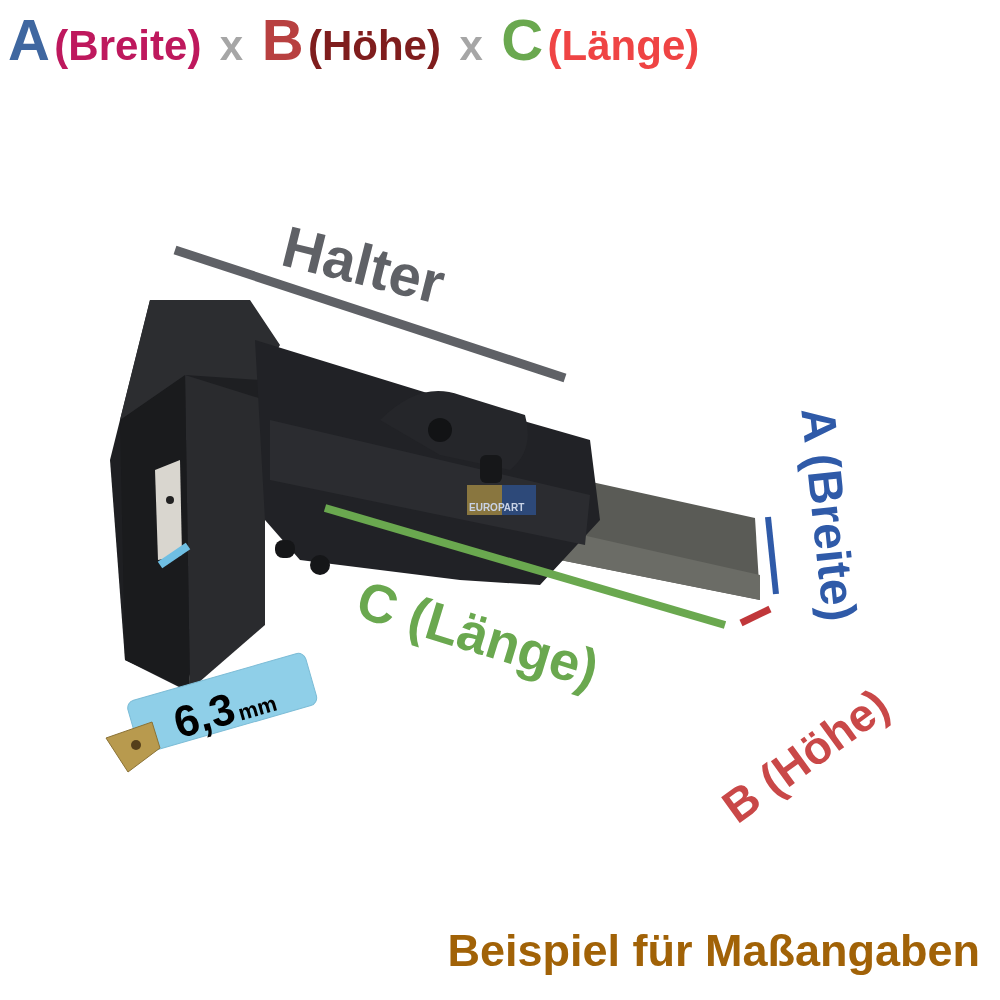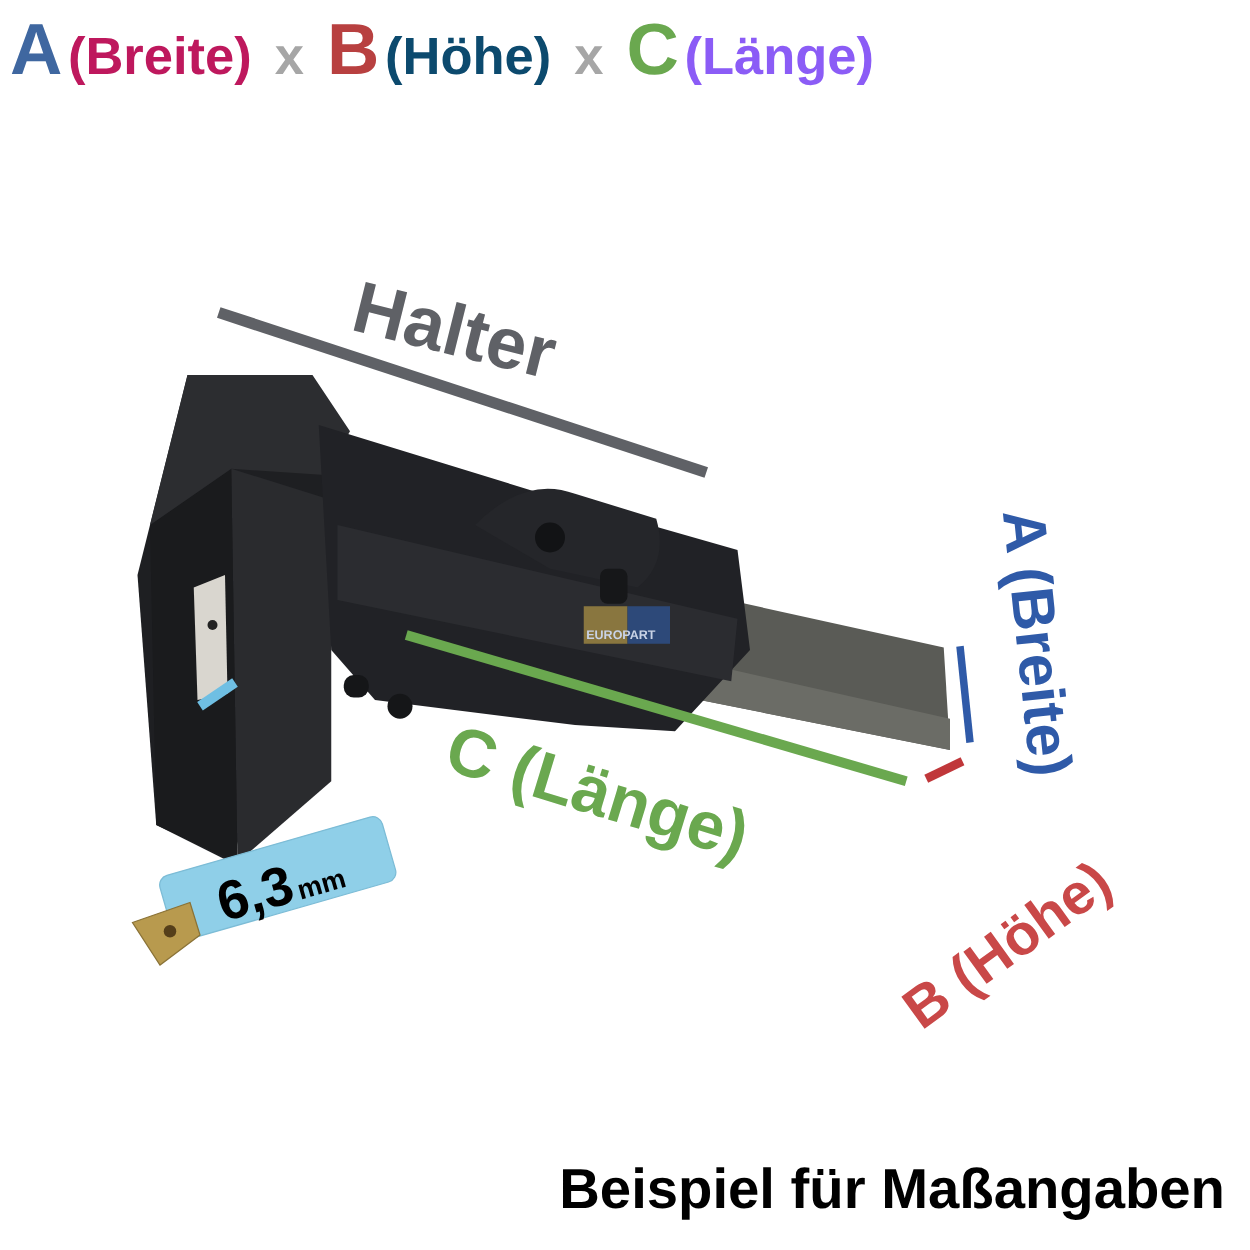--- a/index.html
+++ b/index.html
@@ -2,36 +2,36 @@
 <html><head>
   <meta charset="utf-8">
   <style>
     html, body { margin: 0; padding: 0; background: #ffffff; }
     body { width: 1000px; height: 1000px; position: relative; overflow: hidden; font-family: "Liberation Sans", sans-serif; }
     .title { position: absolute; left: 8px; top: 6px; font-weight: bold; white-space: nowrap; }
     .title span { display: inline-block; }
     .t-big { font-size: 58px; }
     .t-mid { font-size: 42px; }
     .t-x { font-size: 42px; color: #a6a6a6; margin: 0 14px; }
-    .footer { position: absolute; right: 20px; top: 925px; font-size: 45px; font-weight: bold; color: #000000; white-space: nowrap; }
+    .footer { position: absolute; right: 20px; top: 925px; font-size: 45px; font-weight: bold; color: #a16207; white-space: nowrap; }
     svg.diagram { position: absolute; left: 0; top: 0; }
     .rot-label { position: absolute; font-weight: bold; white-space: nowrap; transform-origin: 0 0; }
   </style>
 </head>
 <body>
 
 <div class="title">
   <span class="t-big" style="color:#3f67a0">A</span>
   <span class="t-mid" style="color:#be185d">(Breite)</span>
   <span class="t-x">x</span>
   <span class="t-big" style="color:#b84040">B</span>
-  <span class="t-mid" style="color:#0c4a6e">(Höhe)</span>
+  <span class="t-mid" style="color:#7f1d1d">(Höhe)</span>
   <span class="t-x">x</span>
   <span class="t-big" style="color:#6aa84f">C</span>
-  <span class="t-mid" style="color:#8b5cf6">(Länge)</span>
+  <span class="t-mid" style="color:#ef4444">(Länge)</span>
 </div>
 
 <svg class="diagram" width="1000" height="1000" viewBox="0 0 1000 1000">
 
   <line x1="175" y1="250" x2="565" y2="378" stroke="#5f6166" stroke-width="9"></line>
 
   <polygon points="560,475 755,518 760,600 560,560" fill="#5a5b56"></polygon>
   <polygon points="560,530 760,575 760,600 560,560" fill="#6b6c66"></polygon>
 
   <g>

